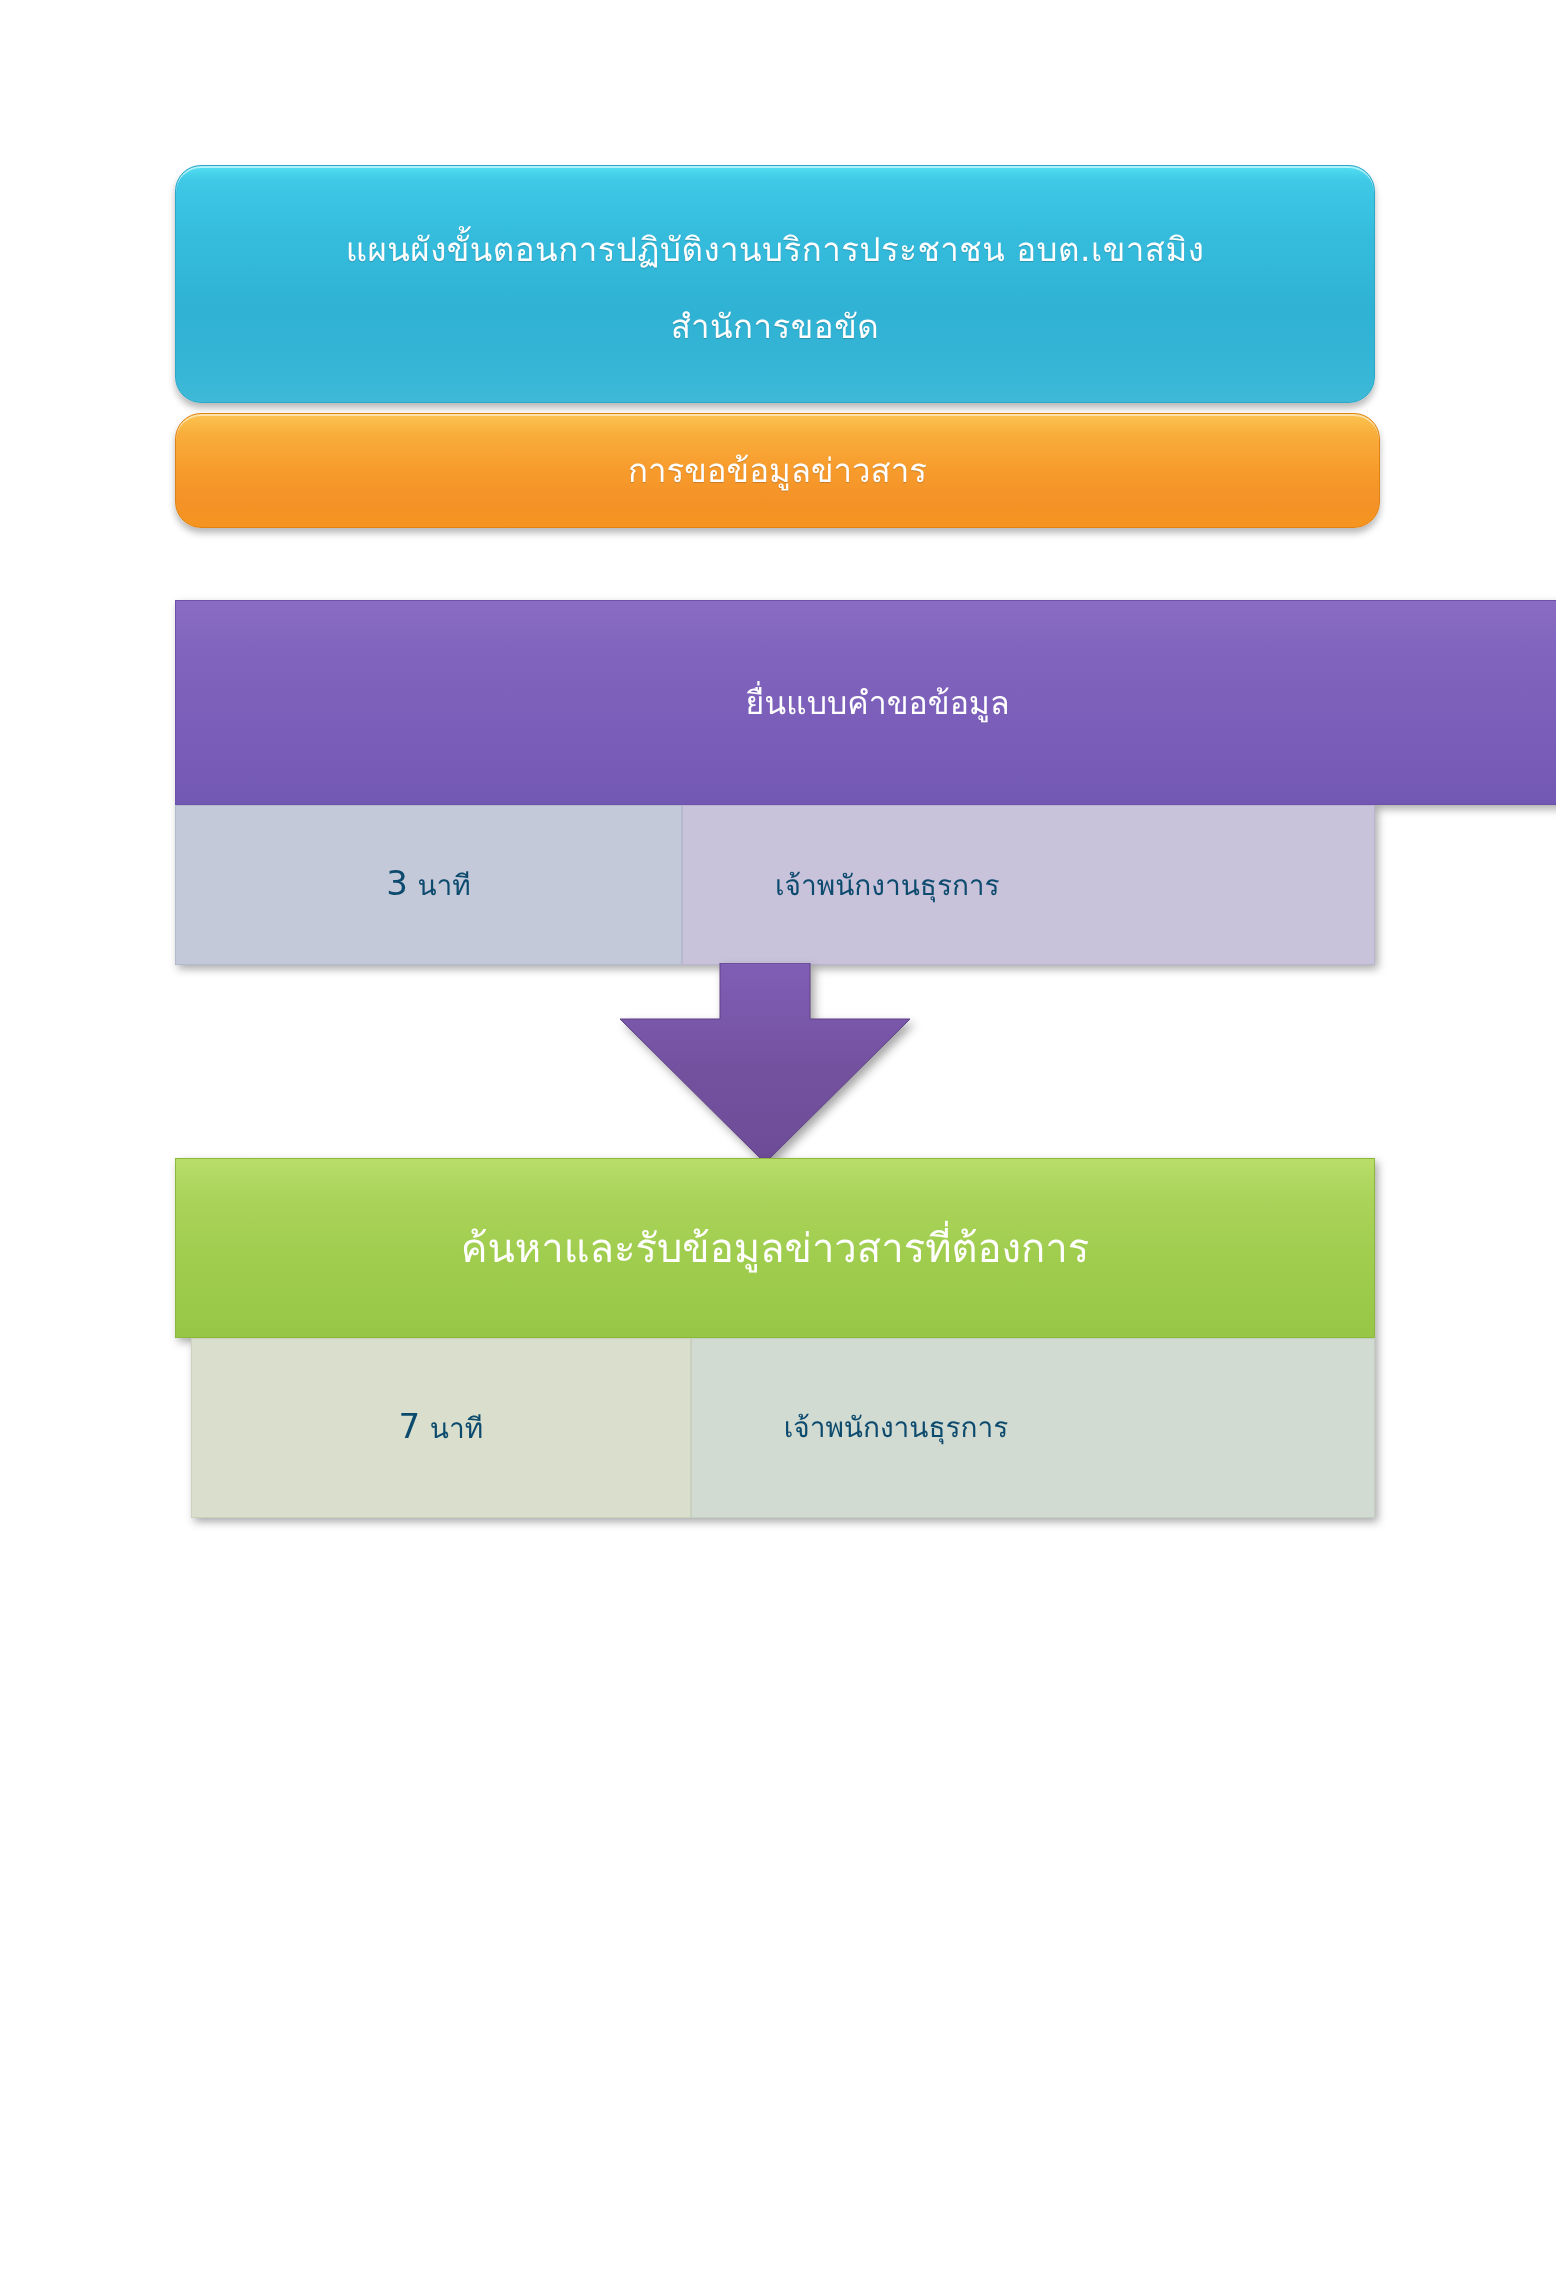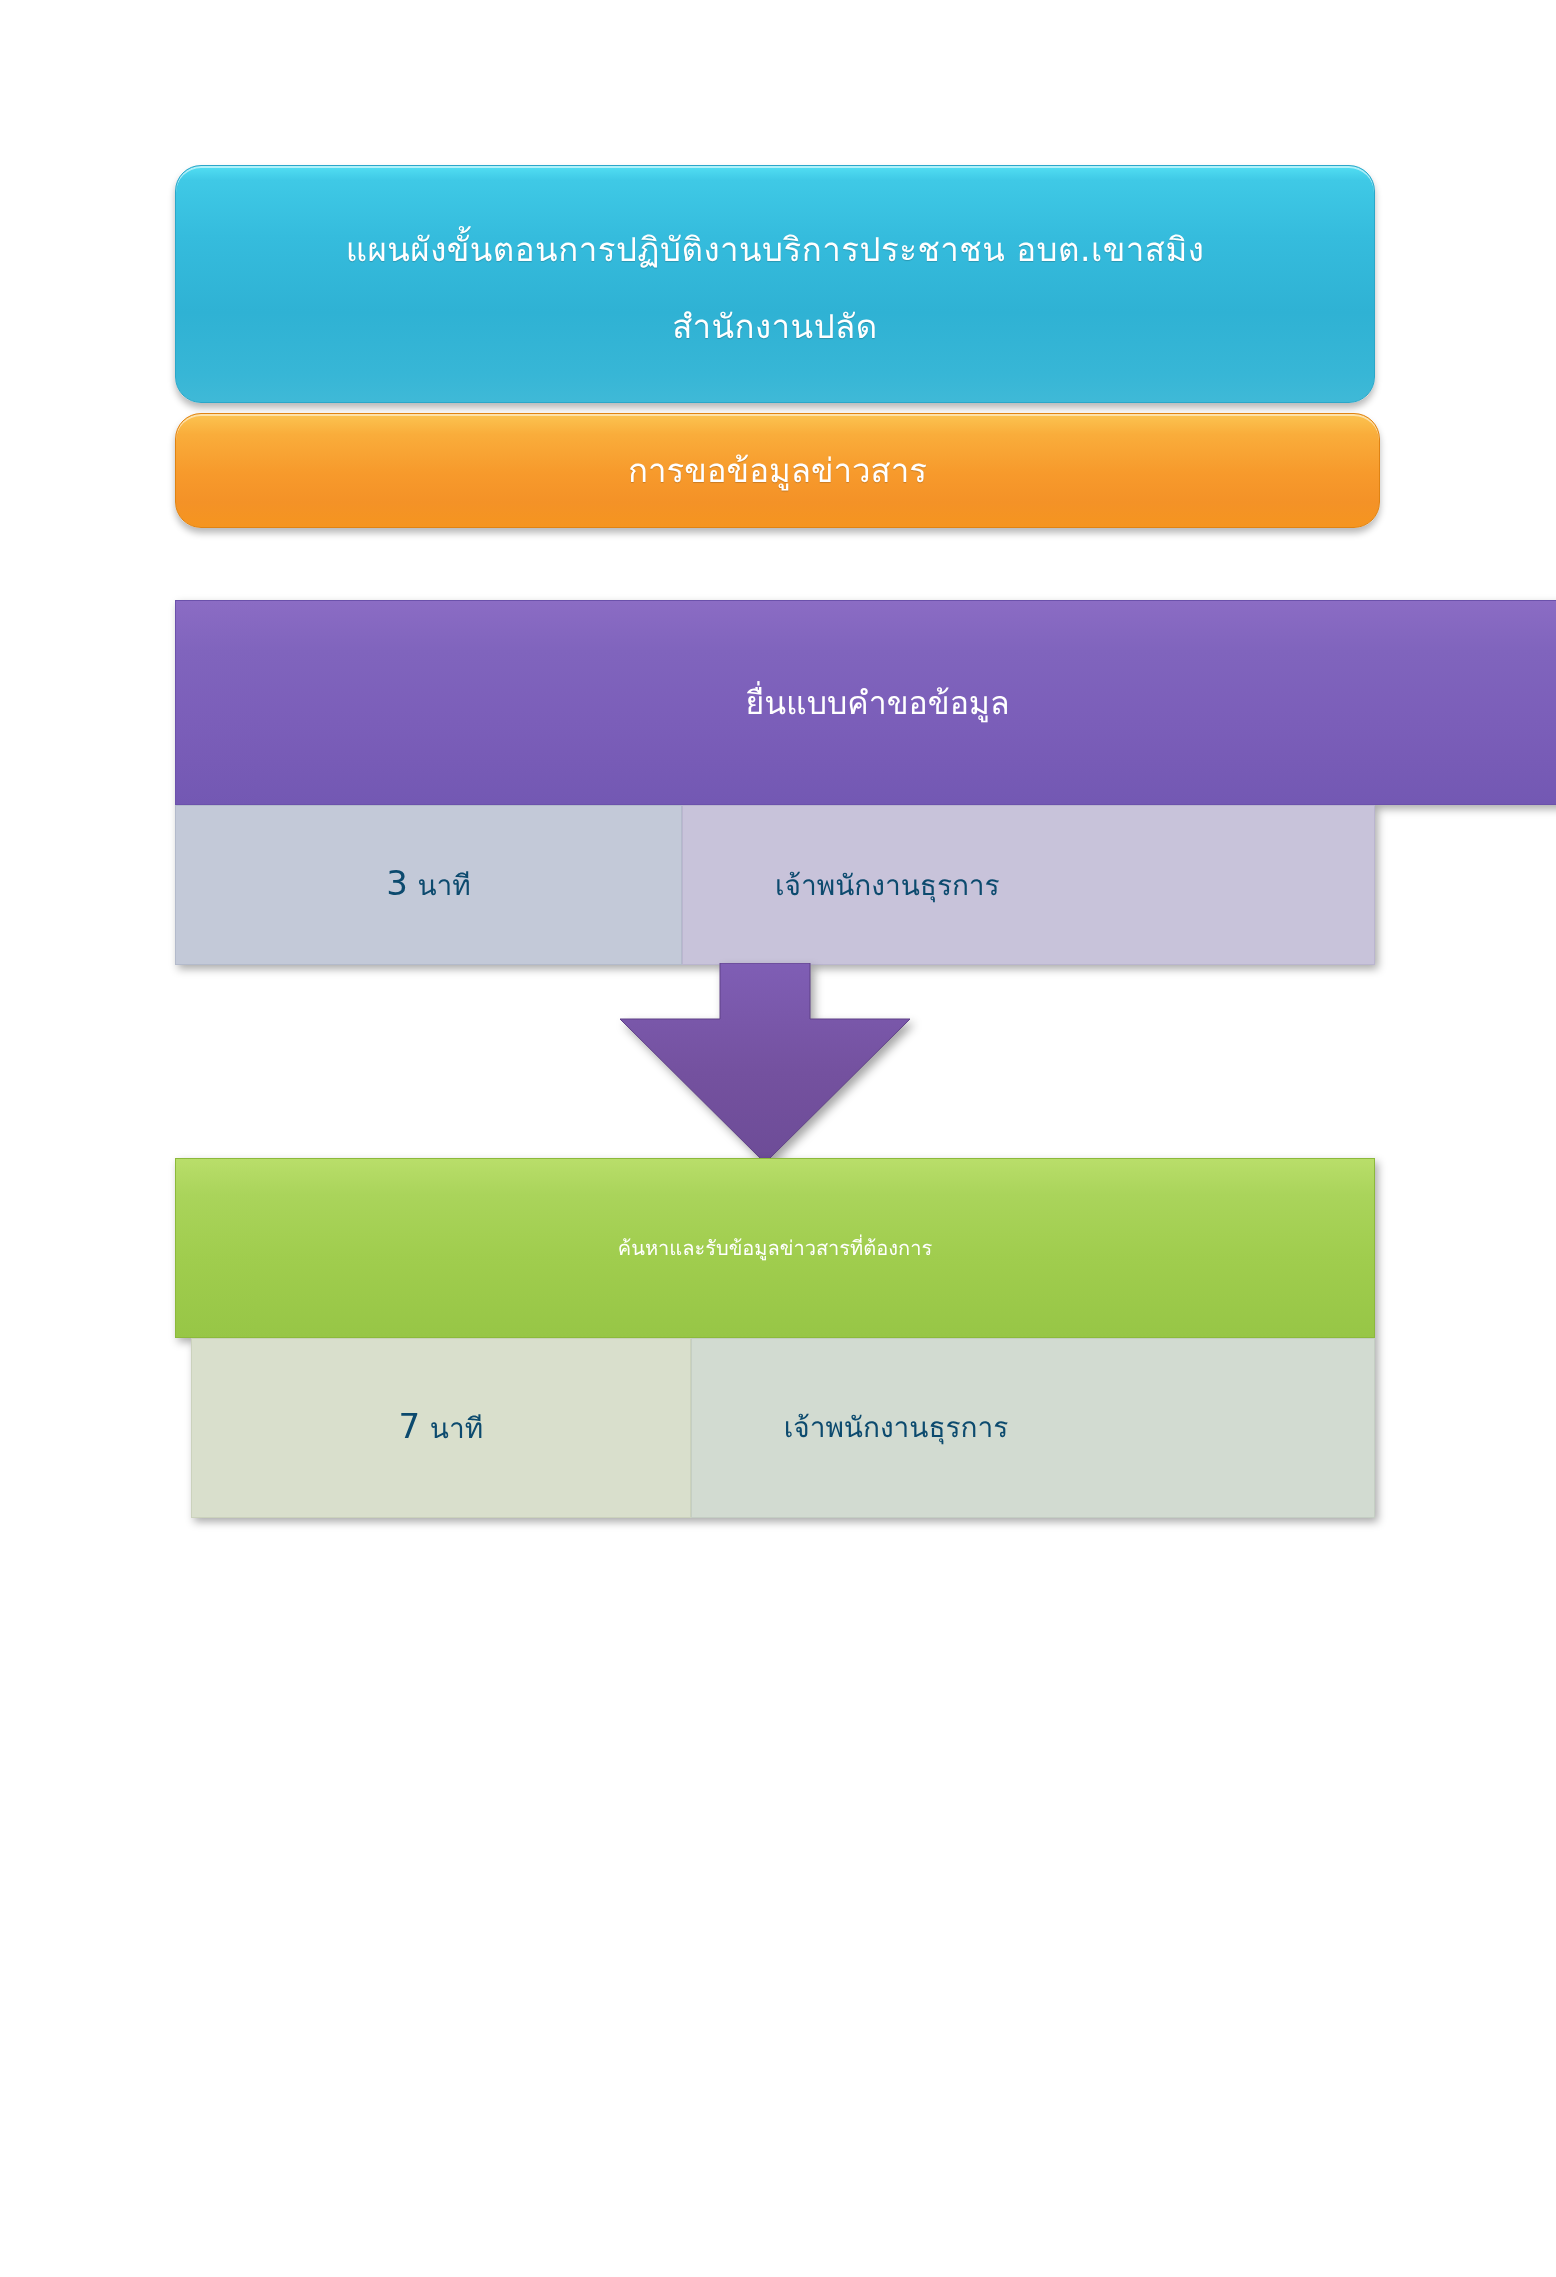--- a/index.html
+++ b/index.html
@@ -107,21 +107,21 @@
     width:290px; height:200px;
     filter:drop-shadow(4px 5px 5px rgba(0,0,0,.35));
   }
 
   
   .step.two{left:175px; top:1158px; width:1200px; height:360px;
     filter:drop-shadow(3px 4px 4px rgba(0,0,0,.33));}
   .step.two .head{
     height:180px;
     background:linear-gradient(180deg,#b9de6a 0%,#aad45b 20%,#a0cd4e 55%,#97c646 100%);
-    font-size:20px;
+    font-size:40px;
     border:1px solid #8cb93c;
   }
   .step.two .row{height:180px;padding-left:16px;}
   .step.two .cell.time{
     width:507px;
     background:#d9dfcc;
     border:1px solid #cbd2bc;
     font-size:30px;
   }
   .step.two .cell.who{
@@ -137,21 +137,21 @@
   .num{font-size:34px;}
   .unit{font-size:28px;}
 </style>
 </head>
 <body>
 
 <div class="canvas">
 
   <div class="capsule title">
     <div class="title-line">แผนผังขั้นตอนการปฏิบัติงานบริการประชาชน  อบต.เขาสมิง</div>
-    <div class="title-line">สำนักงานปลัด</div>
+    <div class="title-line">สำนัการขอขัด</div>
   </div>
 
   <div class="capsule subject">
     <div class="subject-line">การขอข้อมูลข่าวสาร</div>
   </div>
 
   <div class="step one">
     <div class="head">
       <span>ยื่นแบบคำขอข้อมูล</span>
     </div>

